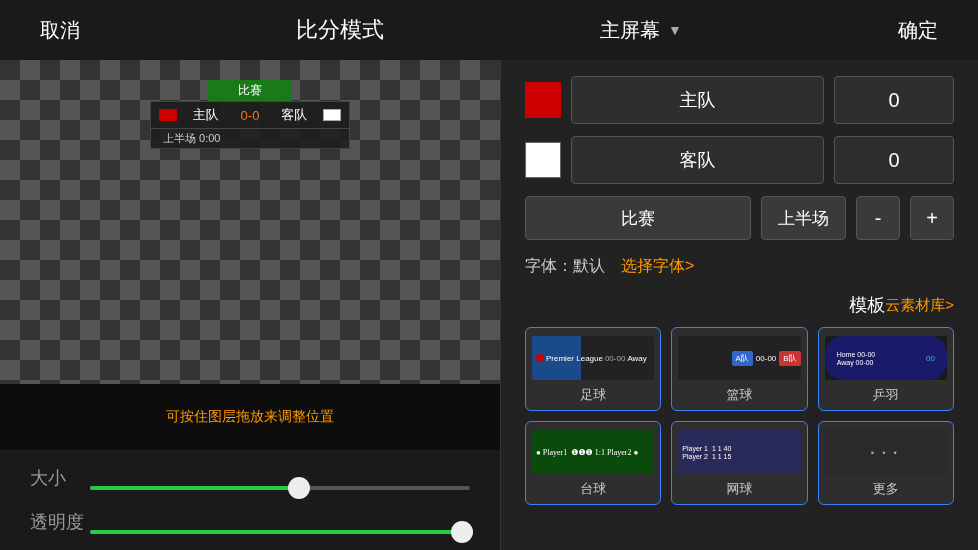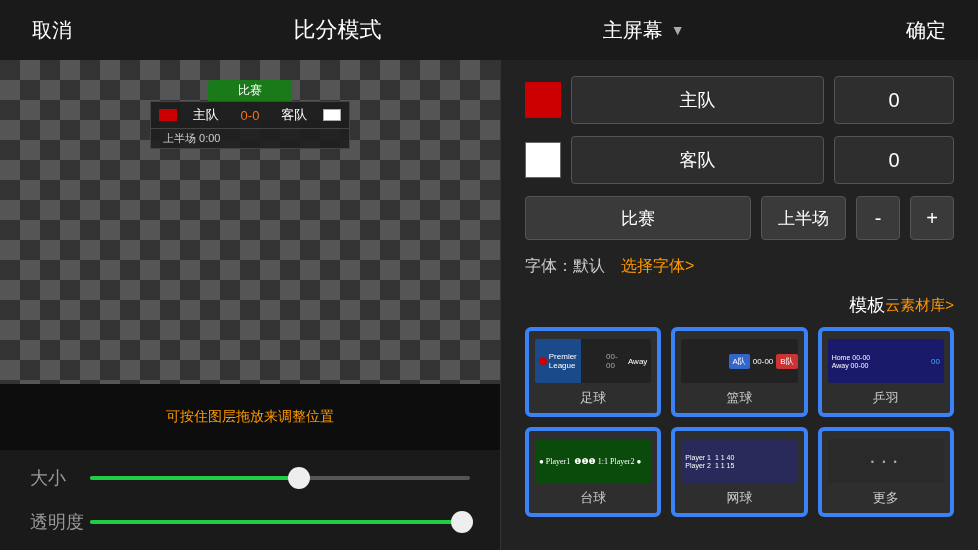--- a/index.html
+++ b/index.html
@@ -12,21 +12,21 @@
       overflow: hidden;
       display: flex;
       flex-direction: column;
     }
 
     
     .header {
       display: flex;
       align-items: center;
       justify-content: space-between;
-      padding: 0 32px;
+      padding: 0 40px;
       height: 60px;
       background: #1a1a1a;
       flex-shrink: 0;
     }
     .header-btn {
       font-size: 20px;
       color: #fff;
       cursor: pointer;
       background: none;
       border: none;
@@ -165,21 +165,21 @@
       padding: 16px 30px;
       display: flex;
       flex-direction: column;
       gap: 20px;
       background: #1a1a1a;
       flex-shrink: 0;
     }
 
     .slider-row {
       display: flex;
-      align-items: center;
+      align-items: flex-end;
     }
 
     .slider-label {
       font-size: 18px;
       color: #999;
       width: 60px;
     }
 
     .slider-track {
       flex: 1;
@@ -347,21 +347,21 @@
     }
 
     .templates-grid {
       display: grid;
       grid-template-columns: repeat(3, 1fr);
       gap: 10px;
     }
 
     .template-item {
       background: #2e2e2e;
-      border: 4px solid #3b82f6;
+      border: 1px solid #3b82f6;
       border-radius: 6px;
       display: flex;
       flex-direction: column;
       align-items: center;
       padding: 8px 6px 6px;
       cursor: pointer;
       gap: 6px;
     }
 
     .template-thumb {
@@ -404,23 +404,24 @@
     }
 
     
     .tabletennis-thumb {
       background: #1a1a6a;
       width: 100%;
       height: 100%;
       display: flex;
       align-items: center;
       justify-content: space-between;
-      padding: 0 4px;
+      padding: 0 12px;
       font-size: 8px;
       color: #fff;
+      border-radius: 18px;
     }
 
     
     .billiards-thumb {
       background: #0a4a0a;
       width: 100%;
       height: 100%;
       display: flex;
       align-items: center;
       padding: 2px 4px;

